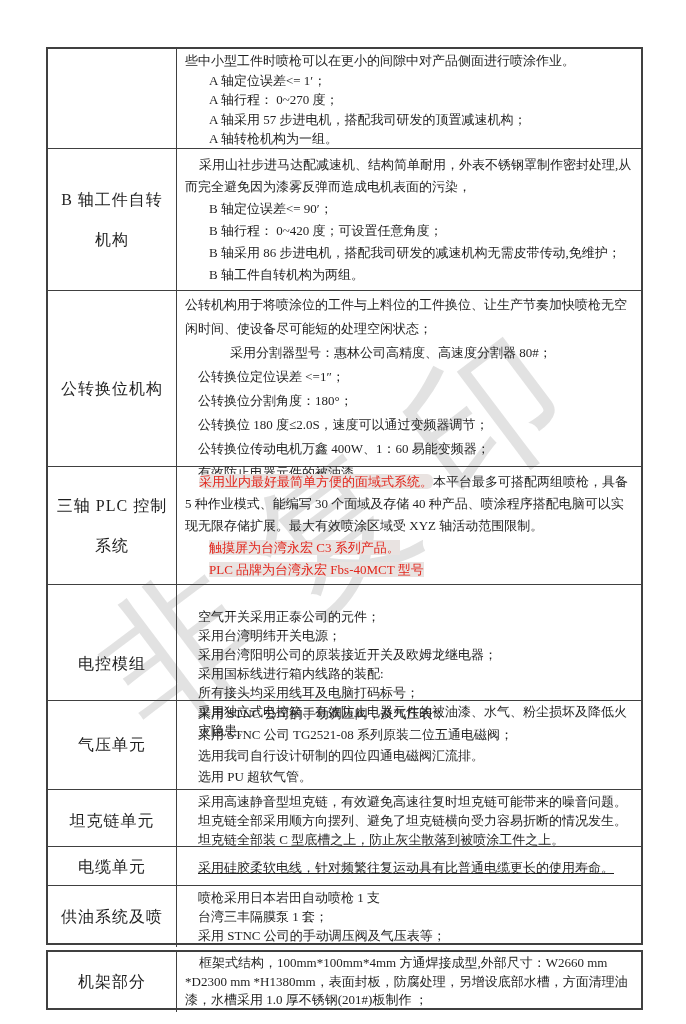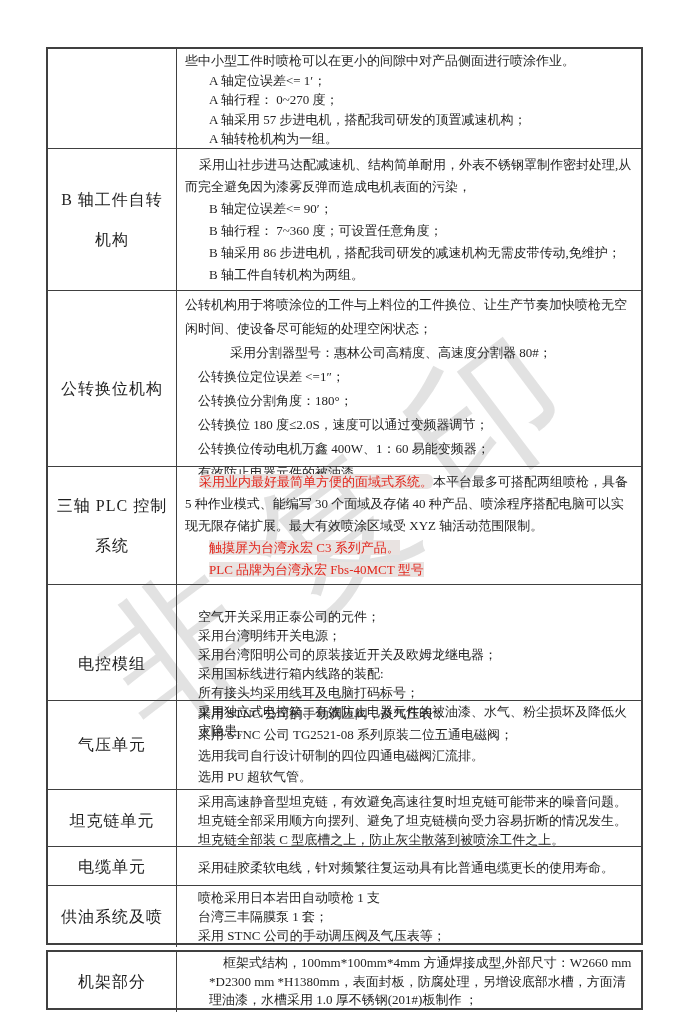--- a/index.html
+++ b/index.html
@@ -69,21 +69,21 @@
         <div class="para ind2"><span class="seg-n">A 轴行程： 0~270 度；</span></div>
         <div class="para ind2"><span class="seg-n">A 轴采用 57 步进电机，搭配我司研发的顶置减速机构；</span></div>
         <div class="para ind2"><span class="seg-n">A 轴转枪机构为一组。</span></div>
       </div>
     </div>
     <div class="trow" style="height: 142px;">
       <div class="tlabel">B 轴工件自转机构</div>
       <div class="tcontent" style="line-height: 22px;">
         <div class="para ind0 fi"><span class="seg-n">采用山社步进马达配减速机、结构简单耐用，外表不锈钢罩制作密封处理,从而完全避免因为漆雾反弹而造成电机表面的污染，</span></div>
         <div class="para ind2"><span class="seg-n">B 轴定位误差&lt;= 90′；</span></div>
-        <div class="para ind2"><span class="seg-n">B 轴行程： 7~360 度；可设置任意角度；</span></div>
+        <div class="para ind2"><span class="seg-n">B 轴行程： 0~420 度；可设置任意角度；</span></div>
         <div class="para ind2"><span class="seg-n">B 轴采用 86 步进电机，搭配我司研发的减速机构无需皮带传动,免维护；</span></div>
         <div class="para ind2"><span class="seg-n">B 轴工件自转机构为两组。</span></div>
       </div>
     </div>
     <div class="trow" style="height: 176px;">
       <div class="tlabel">公转换位机构</div>
       <div class="tcontent" style="line-height: 24px;">
         <div class="para ind0"><span class="seg-n">公转机构用于将喷涂位的工件与上料位的工件换位、让生产节奏加快喷枪无空闲时间、使设备尽可能短的处理空闲状态；</span></div>
         <div class="para ind3"><span class="seg-n">采用分割器型号：惠林公司高精度、高速度分割器 80#；</span></div>
         <div class="para ind1"><span class="seg-n">公转换位定位误差 &lt;=1″；</span></div>
@@ -124,33 +124,33 @@
     <div class="trow" style="height: 57px;">
       <div class="tlabel">坦克链单元</div>
       <div class="tcontent" style="line-height: 19px;">
         <div class="para ind1"><span class="seg-n">采用高速静音型坦克链，有效避免高速往复时坦克链可能带来的噪音问题。</span></div>
         <div class="para ind1"><span class="seg-n">坦克链全部采用顺方向摆列、避免了坦克链横向受力容易折断的情况发生。</span></div>
         <div class="para ind1"><span class="seg-n">坦克链全部装 C 型底槽之上，防止灰尘散落到被喷涂工件之上。</span></div>
       </div>
     </div>
     <div class="trow" style="height: 39px;">
       <div class="tlabel">电缆单元</div>
-      <div class="tcontent" style="line-height: 19px;">
+      <div class="tcontent" style="line-height: 19px; text-decoration: underline;">
         <div class="para ind1"><span class="seg-n">采用硅胶柔软电线，针对频繁往复运动具有比普通电缆更长的使用寿命。</span></div>
       </div>
     </div>
     <div class="trow" style="height: 58px;">
       <div class="tlabel">供油系统及喷</div>
       <div class="tcontent" style="line-height: 19px;">
         <div class="para ind1"><span class="seg-n">喷枪采用日本岩田自动喷枪 1 支</span></div>
         <div class="para ind1"><span class="seg-n">台湾三丰隔膜泵 1 套；</span></div>
         <div class="para ind1"><span class="seg-n">采用 STNC 公司的手动调压阀及气压表等；</span></div>
       </div>
     </div>
   </div>
 <div id="table2" class="spec-table">
     <div class="trow" style="height: 56px;">
       <div class="tlabel">机架部分</div>
-      <div class="tcontent" style="line-height: 18.5px; margin-left: 24px;">
+      <div class="tcontent" style="line-height: 18.5px;">
         <div class="para ind0 fi"><span class="seg-n">框架式结构，100mm*100mm*4mm 方通焊接成型,外部尺寸：W2660 mm *D2300 mm *H1380mm，表面封板，防腐处理，另增设底部水槽，方面清理油漆，水槽采用 1.0 厚不锈钢(201#)板制作 ；</span></div>
       </div>
     </div>
   </div>
 
 </body></html>

